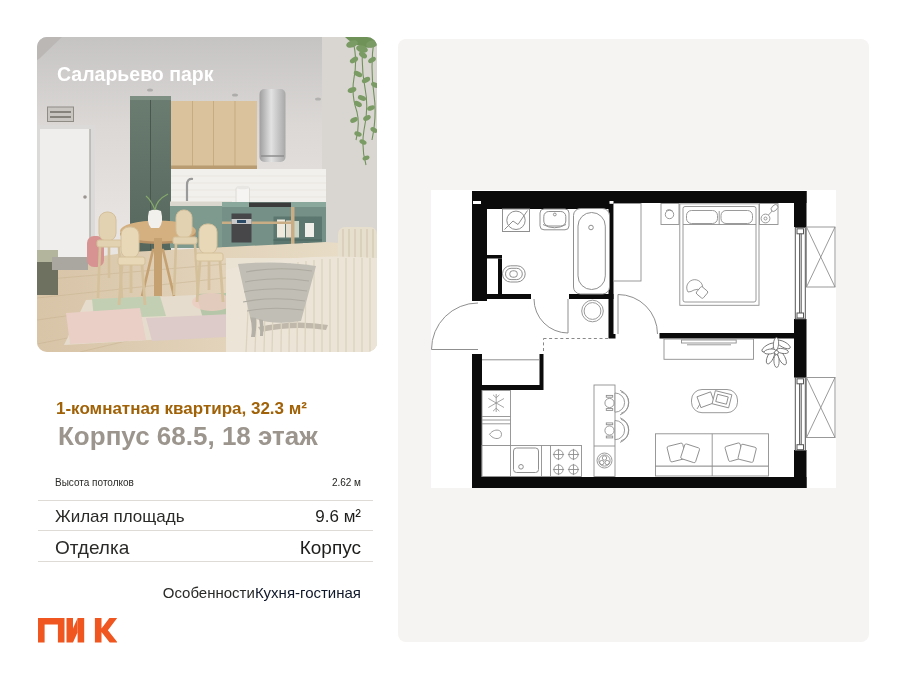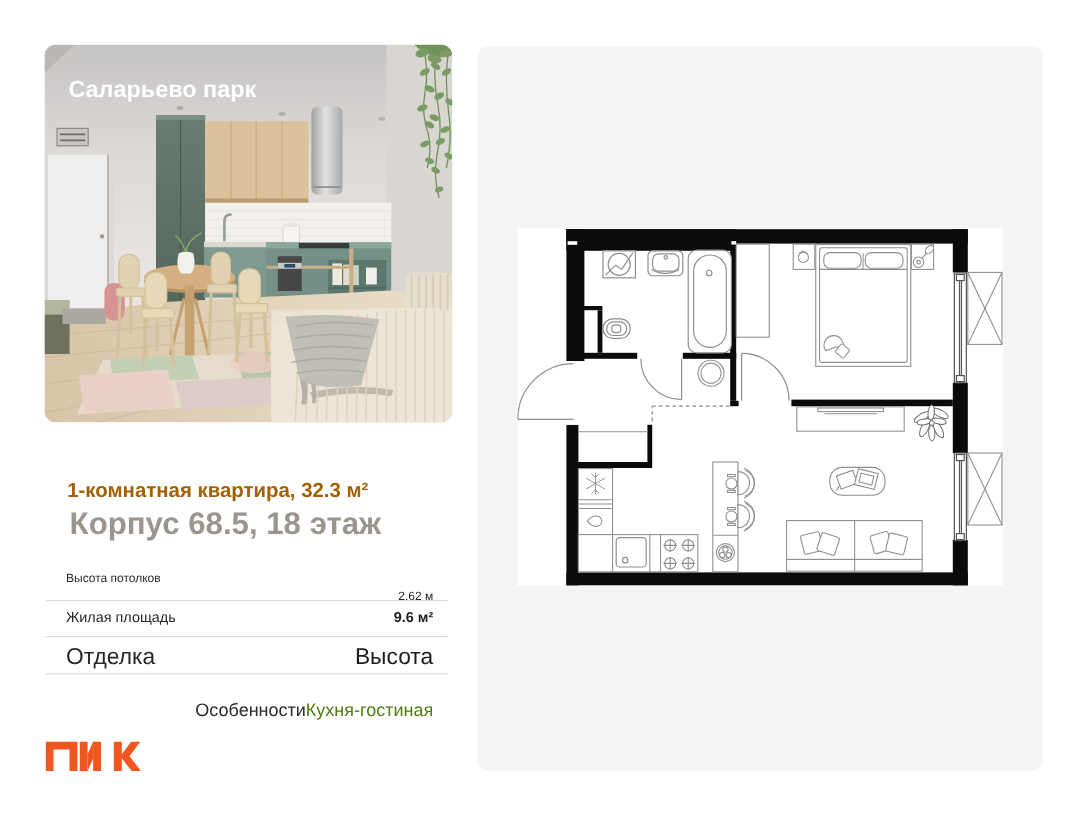--- a/index.html
+++ b/index.html
@@ -258,33 +258,33 @@
       </g>
 
 <text x="57" y="81" font-family="Liberation Sans, sans-serif" font-size="19.5" font-weight="700" fill="#ffffff">Саларьево парк</text>
 </g>
 </svg>
 
 <div class="abs" style="left:56px;top:398px;width:340px;font-size:17px;line-height:21px;font-weight:700;color:#a16207;">1-комнатная квартира, 32.3 м²</div>
 
 <div class="abs" style="left:58px;top:426px;width:330px;font-size:26px;line-height:21px;font-weight:700;color:#9b958d;">Корпус 68.5, 18 этаж</div>
 
-<div class="abs" style="left:55px;top:477.4px;width:306px;font-size:10px;color:#2a2a28;">Высота потолков<span style="float:right;color:#1d1d1b;margin-top:15px;">2.62 м</span></div>
+<div class="abs" style="left:55px;top:477.4px;width:306px;font-size:10px;color:#2a2a28;">Высота потолков<span style="float:right;color:#1d1d1b;">2.62 м</span></div>
 
 <div class="abs" style="left:38px;top:500px;width:335px;height:1px;background:#dedbd7;"></div>
 
-<div class="abs" style="left:55px;top:506.9px;width:306px;font-size:12px;color:#2a2a28;">Жилая площадь<span style="float:right;color:#1d1d1b;font-weight:bold;">9.6 м²</span></div>
+<div class="abs" style="left:55px;top:506.9px;width:306px;font-size:17px;color:#2a2a28;">Жилая площадь<span style="float:right;color:#1d1d1b;">9.6 м²</span></div>
 
 <div class="abs" style="left:38px;top:530px;width:335px;height:1px;background:#dedbd7;"></div>
 
-<div class="abs" style="left:55px;top:537.4px;width:306px;font-size:19px;color:#2a2a28;">Отделка<span style="float:right;color:#1d1d1b;">Высота</span></div>
+<div class="abs" style="left:55px;top:537.4px;width:306px;font-size:19px;color:#2a2a28;">Отделка<span style="float:right;color:#1d1d1b;">Корпус</span></div>
 
 <div class="abs" style="left:38px;top:561px;width:335px;height:1px;background:#dedbd7;"></div>
 
-<div class="abs" style="left:55px;top:584px;width:306px;font-size:15px;color:#2a2a28;text-align:right;">Особенности<span style="float:right;color:#4d7c0f;">Кухня-гостиная</span></div>
+<div class="abs" style="left:55px;top:584px;width:306px;font-size:15px;color:#2a2a28;text-align:right;">Особенности<span style="float:right;color:#0f172a;">Кухня-гостиная</span></div>
 
 <svg class="abs" style="left:38px;top:618px;" width="79" height="25" viewBox="0 0 79 25">
   <path fill="#F0561F" d="M0,0 H26.5 V24.5 H19.9 V6.6 H6.6 V24.5 H0 Z"></path>
   <path fill="#F0561F" d="M28.5,0 H35 V24.5 H28.5 Z"></path>
   <path fill="#F0561F" d="M39.6,0 H46.2 V24.5 H39.6 Z"></path>
   <path fill="#F0561F" d="M35,24.5 L35,10.6 L39.6,0 L39.6,14.2 Z"></path>
   <path fill="#F0561F" d="M56.9,0 H63.5 V10.6 L71.4,0 H79.1 L69.9,12.2 L79.5,24.5 H71.7 L63.5,13.9 V24.5 H56.9 Z"></path>
 </svg>
 
 <div class="abs" style="left:398px;top:39px;width:471px;height:603px;background:#f5f4f2;border-radius:8px;"></div>

